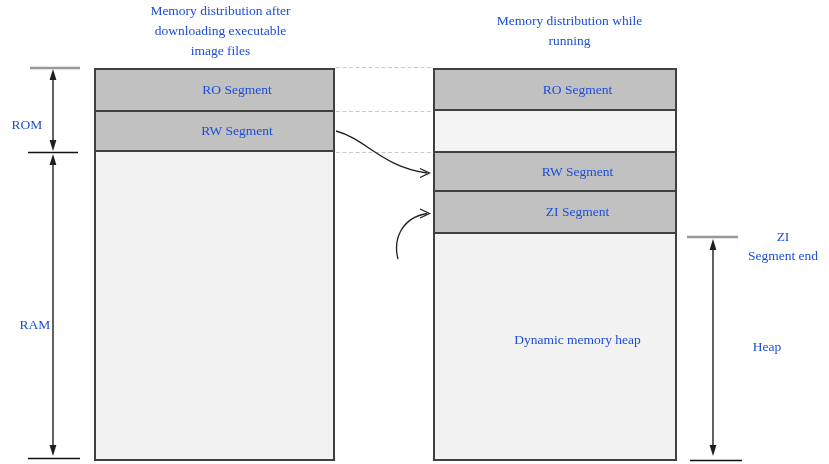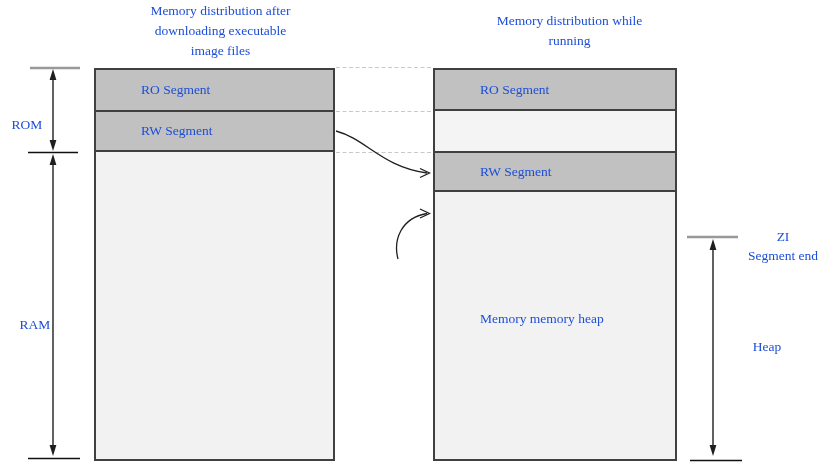--- a/index.html
+++ b/index.html
@@ -34,21 +34,21 @@
     flex-direction: column;
     background: #f2f2f2;
   }
   .col-left  { left: 94px;  top: 68px; width: 241px; height: 393px; }
   .col-right { left: 433px; top: 68px; width: 244px; height: 393px; }
 
   .seg {
     box-sizing: border-box;
     display: flex;
     align-items: center;
-    justify-content: flex-start;
+    justify-content: center;
     font-size: 13.5px;
     flex: 0 0 auto;
     padding-left: 45px;
   }
   .seg.dark  { background: #c1c1c1; border-bottom: 2px solid #404040; }
   .seg.light { background: #f4f4f4; border-bottom: 2px solid #404040; }
   .seg.fill  { background: #f2f2f2; flex: 1 1 auto; border-bottom: none; }
 
   .l-ro { height: 42px; }
   .l-rw { height: 40px; }
@@ -98,22 +98,25 @@
   </div>
 
   <div class="column col-right">
     <div class="seg dark r-ro">
       <span>RO Segment</span>
     </div>
     <div class="seg light r-gap"></div>
     <div class="seg dark r-rw">
       <span>RW Segment</span>
     </div>
+    <div class="seg dark r-zi">
+      <span>ZI Segment</span>
+    </div>
     <div class="seg fill r-heap">
-      <span>Memory memory heap</span>
+      <span>Dynamic memory heap</span>
     </div>
   </div>
 
   <div class="side-label lbl-rom">ROM</div>
   <div class="side-label lbl-ram">RAM</div>
   <div class="side-label lbl-heap">Heap</div>
   <div class="side-label lbl-zi">ZI
 Segment end</div>
 
   <svg class="overlay" width="829" height="464" viewBox="0 0 829 464">

